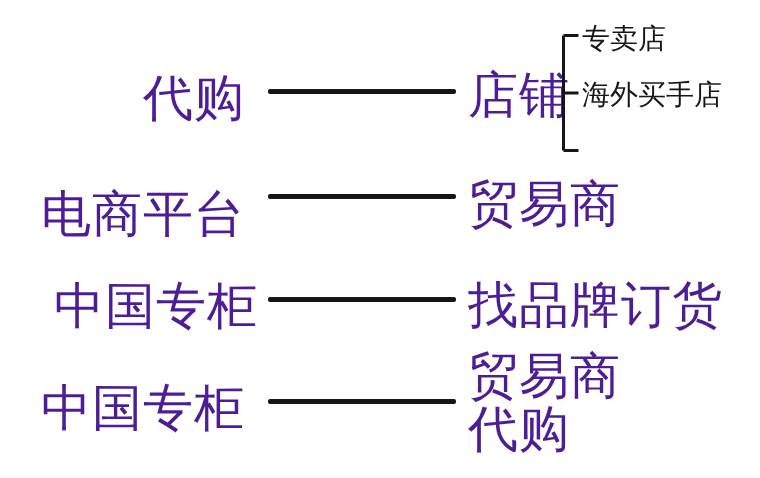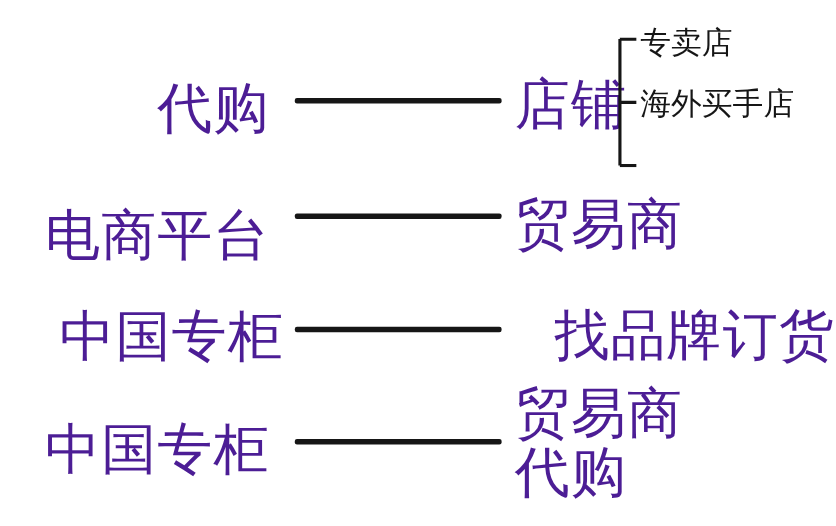--- a/index.html
+++ b/index.html
@@ -33,21 +33,21 @@
   .right-node {
     left: 468px;
     text-align: left;
   }
   .left-r1 { top: 73px; }
   .left-r2 { top: 178px; margin-top: 11px; }
   .left-r3 { top: 281px; margin-left: 13px; }
   .left-r4 { top: 383px; }
   .right-r1 { top: 70px; }
   .right-r2 { top: 179px; }
-  .right-r3 { top: 280px; margin-left: 36px; }
+  .right-r3 { top: 280px; }
   .right-r4 {
     top: 350px;
     line-height: 53px;
   }
   .connector {
     position: absolute;
     left: 268px;
     width: 188px;
     height: 5px;
     background: #161616;

